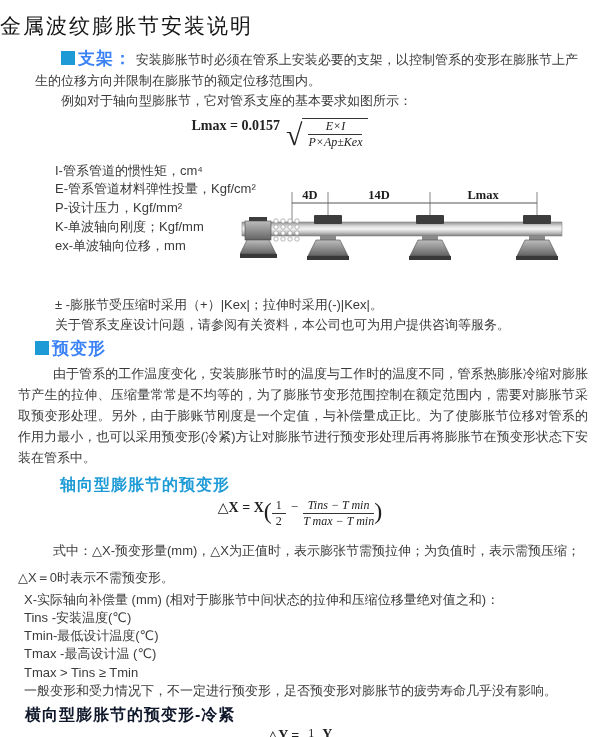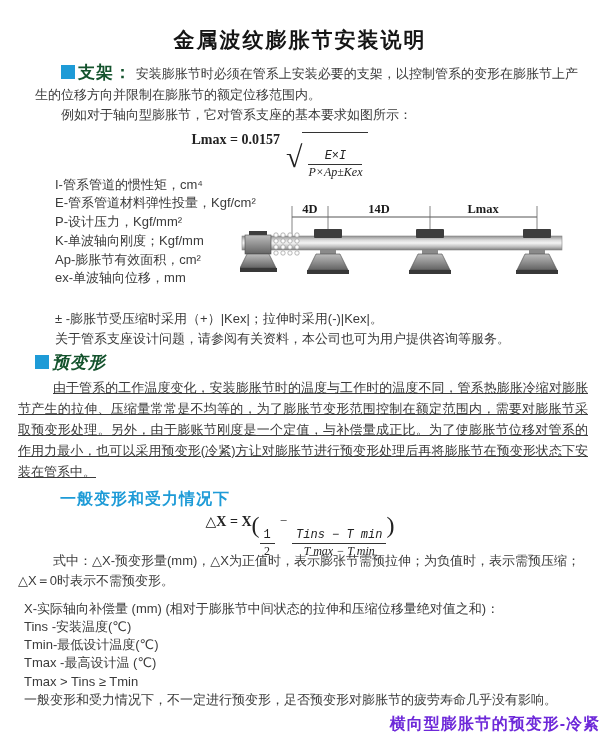--- a/index.html
+++ b/index.html
@@ -2,61 +2,61 @@
 <html><head>
 <meta charset="utf-8">
 <style>
   html,body{margin:0;padding:0;}
   body{
     width:600px;height:737px;overflow:hidden;background:#ffffff;
     font-family:"Liberation Sans","DejaVu Sans",sans-serif;
     color:#3a3a3a;font-size:13px;position:relative;
   }
   .page-title{
-    text-align:center;color:#151515;font-weight:bold;font-size:21px;
-    letter-spacing:2px;padding-top:27px;line-height:26px;
+    color:#151515;font-weight:normal;font-size:21px;
+    letter-spacing:2px;padding-top:13px;line-height:26px;
   }
-  .accent{color:#14532d;}
+  .accent{color:#3b82f6;}
   .marker{
     display:inline-block;width:14px;height:14px;background:#1e9bd7;
     vertical-align:-1px;margin-right:3px;
   }
   .sec1{margin:10px 22px 0 35px;line-height:20.5px;text-indent:26px;text-align:justify;}
   .sec1 .sec-heading{font-size:17px;font-weight:bold;letter-spacing:1px;}
   .para-indent{margin:0 22px 4px 35px;line-height:20.5px;text-indent:26px;}
   
   .formula{display:flex;justify-content:center;align-items:flex-start;
     font-family:"Liberation Serif","DejaVu Serif",serif;color:#222;}
   .formula1{height:38px;margin:6px 40px 2px 0;}
   .f-bold{font-weight:bold;font-size:14px;}
   .sqrt{display:flex;align-items:center;margin-left:6px;}
   .sqrt-sym{font-size:30px;line-height:30px;font-weight:normal;transform:translateY(2px);}
   .sqrt-body{border-top:1.5px solid #333;padding:1px 6px 0 6px;}
   .frac{display:inline-block;text-align:center;vertical-align:middle;font-style:italic;font-size:12px;line-height:13px;}
-  .frac .num{display:block;border-bottom:1px solid #333;padding:16px 4px 1px;font-family:Liberation Mono, monospace;}
+  .frac .num{display:block;border-bottom:1px solid #333;padding:0 4px 1px;}
   .frac .den{display:block;padding-top:1px;}
   .frac.upright{font-style:normal;}
   .paren{font-size:24px;font-weight:normal;vertical-align:middle;line-height:24px;}
   .formula2{height:34px;margin-top:6px;}
   .formula3{height:30px;margin-top:4px;}
   .op{margin:0 5px;font-size:13px;}
   
   .defs-wrap{position:relative;margin:6px 0 0 35px;height:133px;}
   .def-line{line-height:18.8px;}
   .def-line.ind{margin-left:20px;}
   .pm-line{margin-left:55px;line-height:20px;}
   .pipe-diagram{position:absolute;top:26px;right:4px;}
   .dim-label{font-family:"Liberation Serif","DejaVu Serif",serif;font-weight:bold;font-size:12.5px;fill:#1c1c1c;text-anchor:middle;}
   
   .h2{margin:4px 0 0 35px;line-height:19px;}
-  .h2 .sec-heading{font-size:17px;font-weight:bold;letter-spacing:1px;font-style:italic;}
-  .pre-para{margin:4px 12px 0 18px;line-height:21px;text-indent:35px;text-align:justify;text-decoration:underline;}
+  .h2 .sec-heading{font-size:17px;font-weight:bold;letter-spacing:1px;}
+  .pre-para{margin:4px 12px 0 18px;line-height:21px;text-indent:35px;text-align:justify;}
   .h3{margin:8px 0 0 60px;color:#1e9bd7;font-size:16px;font-weight:bold;line-height:17px;letter-spacing:1px;}
-  .h3b{margin:6px 0 0 25px;color:#6d28d9;font-size:16px;font-weight:bold;line-height:17px;letter-spacing:1px;text-align:right;}
-  .note-para{margin:4px 12px 9px 18px;line-height:20px;text-indent:35px;}
+  .h3b{margin:6px 0 0 25px;color:#0f172a;font-size:16px;font-weight:bold;line-height:17px;letter-spacing:1px;}
+  .note-para{margin:4px 12px 0 18px;line-height:27px;text-indent:35px;}
   .note-item{margin-left:24px;line-height:18.3px;}
 </style>
 </head>
 <body>
 
 <div class="page-title">金属波纹膨胀节安装说明</div>
 
 <div class="sec1">
   <span class="marker"></span><span class="accent sec-heading">支架：</span>
   <span>安装膨胀节时必须在管系上安装必要的支架，以控制管系的变形在膨胀节上产生的位移方向并限制在膨胀节的额定位移范围内。</span>
@@ -74,21 +74,20 @@
       </span>
     </span>
   </span>
 </div>
 
 <div class="defs-wrap">
   <div class="def-line ind">I-管系管道的惯性矩，cm⁴</div>
   <div class="def-line ind">E-管系管道材料弹性投量，Kgf/cm²</div>
   <div class="def-line ind">P-设计压力，Kgf/mm²</div>
   <div class="def-line ind">K-单波轴向刚度；Kgf/mm</div>
-  <div class="def-line ind">Ap-膨胀节有效面积，cm²</div>
   <div class="def-line ind">ex-单波轴向位移，mm</div>
 
   <svg class="pipe-diagram" width="356" height="84" viewBox="0 0 356 84">
     <defs>
       <linearGradient id="pipeGrad" x1="0" y1="0" x2="0" y2="1">
         <stop offset="0" stop-color="#8f8f8f"></stop>
           <stop offset="0.3" stop-color="#dcdcdc"></stop>
         <stop offset="0.5" stop-color="#f4f4f4"></stop>
           <stop offset="0.78" stop-color="#bdbdbd"></stop>
         <stop offset="1" stop-color="#7d7d7d"></stop>
@@ -158,21 +157,21 @@
 </div>
 
 <div class="pm-line">± -膨胀节受压缩时采用（+）|Kex|；拉伸时采用(-)|Kex|。</div>
 <div class="pm-line">关于管系支座设计问题，请参阅有关资料，本公司也可为用户提供咨询等服务。</div>
 
 <div class="h2">
   <span class="marker"></span><span class="accent sec-heading">预变形</span>
 </div>
 <div class="pre-para">由于管系的工作温度变化，安装膨胀节时的温度与工作时的温度不同，管系热膨胀冷缩对膨胀节产生的拉伸、压缩量常常是不均等的，为了膨胀节变形范围控制在额定范围内，需要对膨胀节采取预变形处理。另外，由于膨账节刚度是一个定值，与补偿量成正比。为了使膨胀节位移对管系的作用力最小，也可以采用预变形(冷紧)方让对膨胀节进行预变形处理后再将膨胀节在预变形状态下安装在管系中。</div>
 
-<div class="h3">一般变形和受力情况下</div>
+<div class="h3">轴向型膨胀节的预变形</div>
 <div class="formula formula2">
   <span class="f-bold">△X = X</span>
   <span class="paren">(</span>
   <span class="frac upright">
     <span class="num">1</span>
     <span class="den">2</span>
   </span>
   <span class="op">−</span>
   <span class="frac">
     <span class="num">Tins − T min</span>

